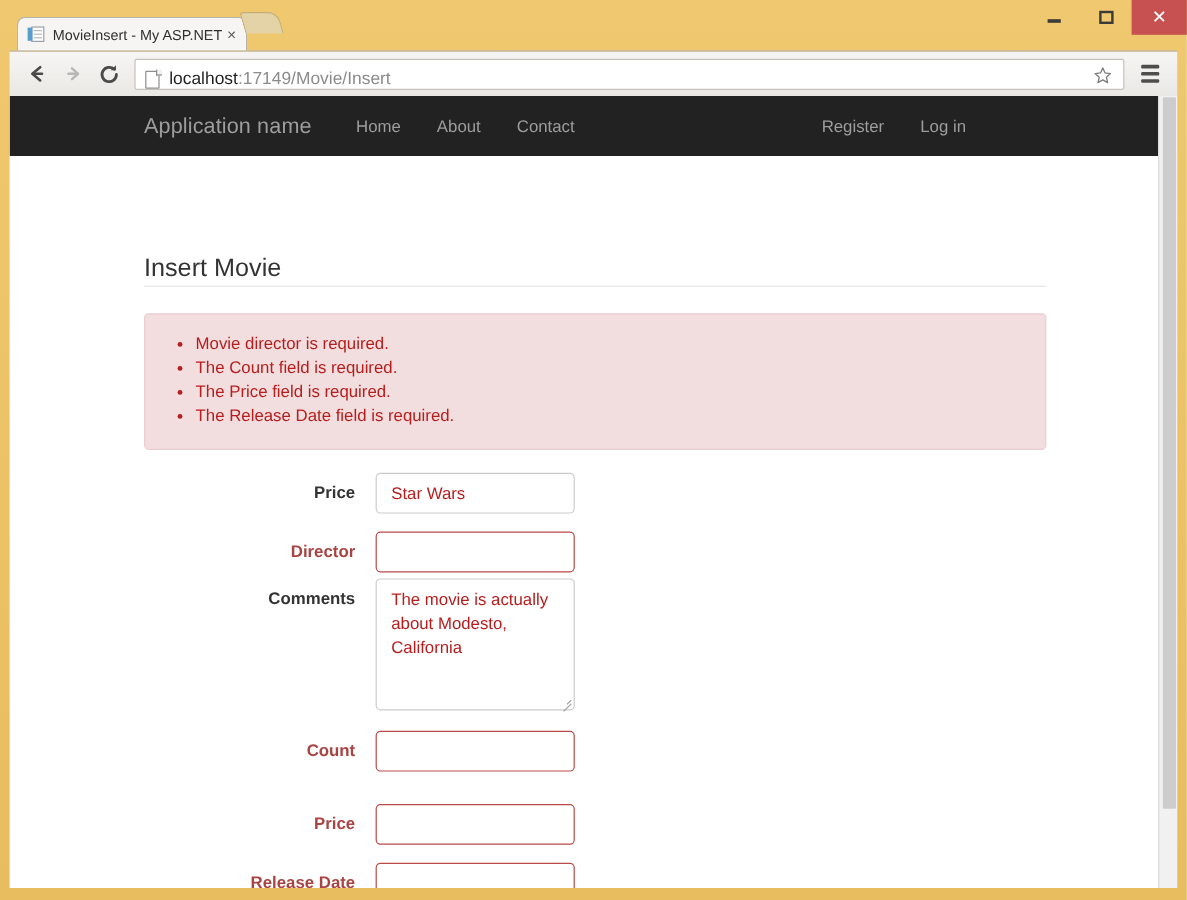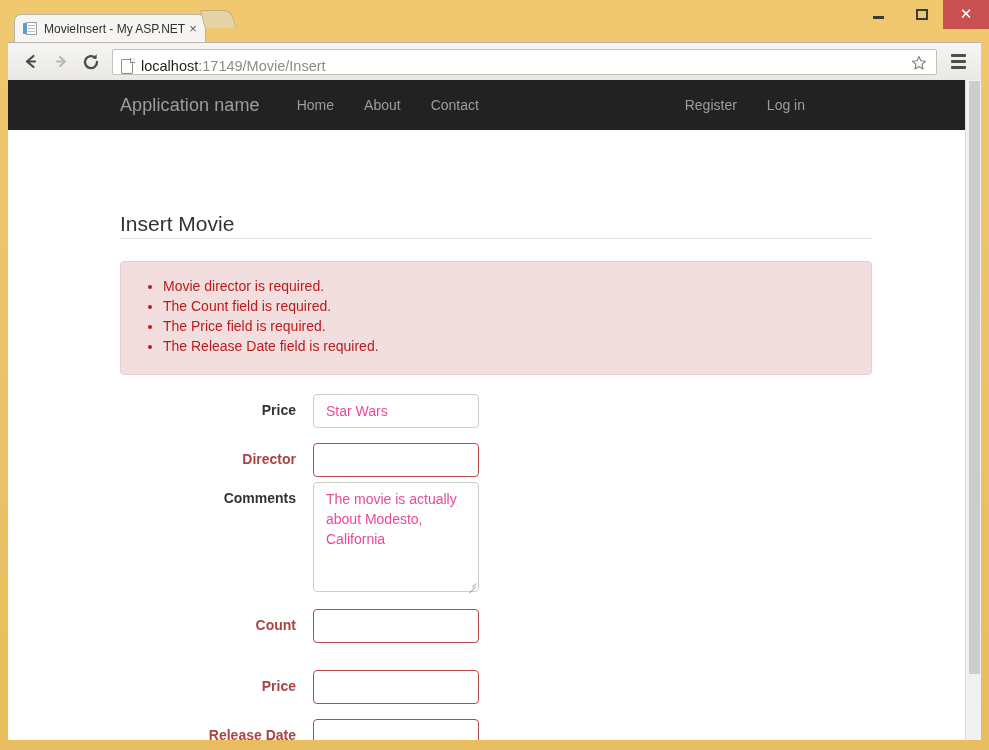--- a/index.html
+++ b/index.html
@@ -318,21 +318,21 @@
   .form-control {
     position: absolute;
     left: 305px;
     width: 166px;
     height: 34px;
     background: #ffffff;
     border: 1px solid #cccccc;
     border-radius: 4px;
     font-family: "Liberation Sans", sans-serif;
     font-size: 14px;
-    color: #ec4899;
+    color: #b91c1c;
     padding: 6px 12px;
     outline: none;
   }
   .form-control.input-error { border: 1px solid #b94a48; }
 
   textarea.form-control {
     height: 110px;
     resize: none;
     line-height: 20px;
     overflow: hidden;

